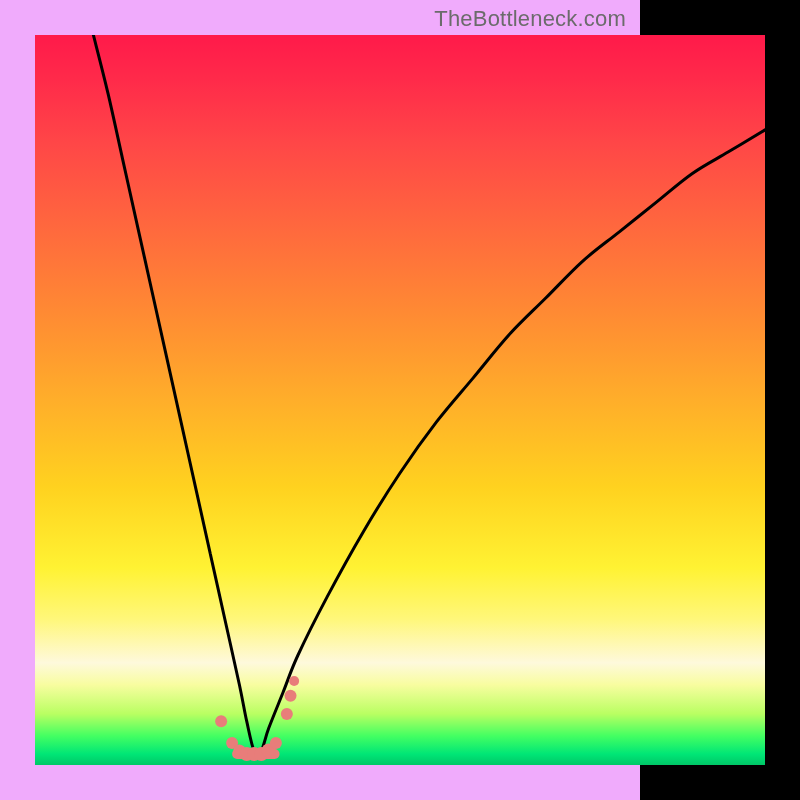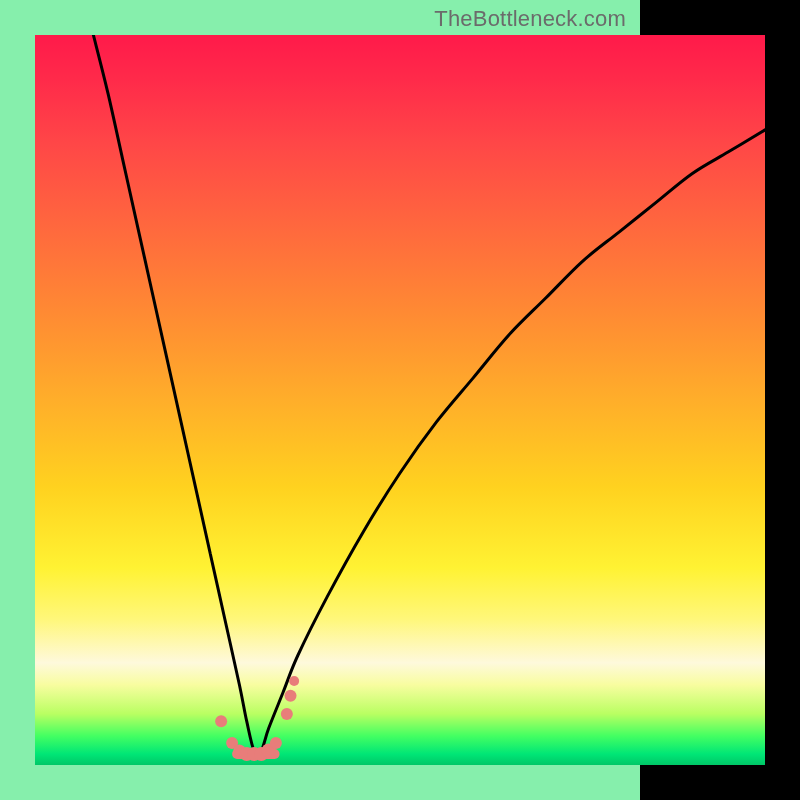--- a/index.html
+++ b/index.html
@@ -10,21 +10,21 @@
     overflow: hidden;
     background: #000;
     font-family: Arial, Helvetica, sans-serif;
   }
   .frame {
     position: absolute;
     left: 0;
     top: 0;
     width: 640px;
     height: 800px;
-    background: #86efac;
+    background: #f0abfc;
   }
   .plot {
     position: absolute;
     left: 35px;
     top: 35px;
     width: 730px;
     height: 730px;
     overflow: hidden;
   }
   .gradient {

